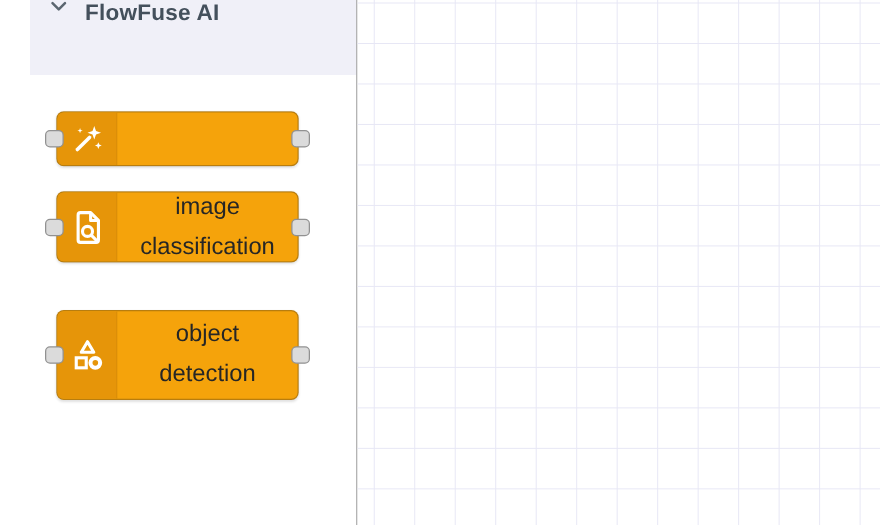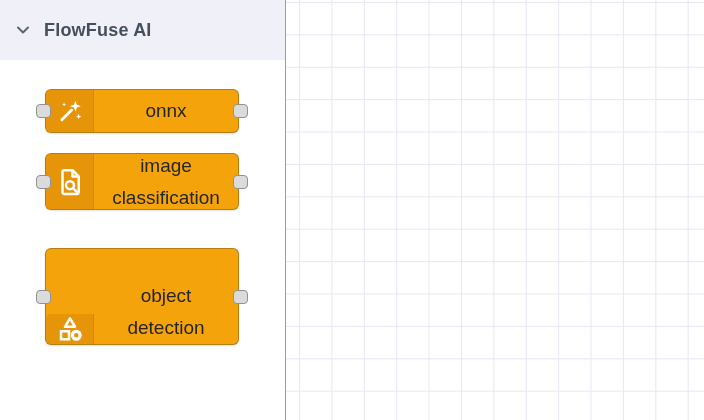--- a/index.html
+++ b/index.html
@@ -8,22 +8,23 @@
 
   .app { position: relative; width: 704px; height: 420px; background: #ffffff; }
 
   
   .palette {
     position: absolute; left: 0; top: 0; width: 285px; height: 420px;
     background: #ffffff;
   }
   .palette-header {
     height: 60px; background: #f0f0f8;
-    display: flex; align-items: center; padding-left: 16px;
+    display: flex; align-items: flex-start; padding-left: 16px;
     cursor: pointer;
+    margin-left: 24px;
   }
   .chevron { width: 14px; height: 10px; margin-right: 14px; flex: 0 0 auto; }
   .palette-title {
     font-size: 18px; font-weight: bold; color: #44505c; letter-spacing: 0.2px;
   }
 
   
   .node {
     position: absolute; left: 45px; width: 194px;
     background: #f5a30b;
@@ -89,40 +90,39 @@
 
     <div class="node" style="top:89px; height:44px;">
       <div class="node-icon-region">
         <svg class="node-icon-svg" width="26" height="26" viewBox="0 0 24 24">
           <line x1="4.5" y1="20" x2="13.5" y2="11" stroke="#ffffff" stroke-width="2.6" stroke-linecap="round"></line>
           <path d="M17 2.5 L18.3 6.2 L22 7.5 L18.3 8.8 L17 12.5 L15.7 8.8 L12 7.5 L15.7 6.2 Z" fill="#ffffff"></path>
           <path d="M20 14.5 L20.7 16.3 L22.5 17 L20.7 17.7 L20 19.5 L19.3 17.7 L17.5 17 L19.3 16.3 Z" fill="#ffffff"></path>
           <path d="M6.5 4 L7 5.5 L8.5 6 L7 6.5 L6.5 8 L6 6.5 L4.5 6 L6 5.5 Z" fill="#ffffff"></path>
         </svg>
       </div>
-      <div class="node-label">onnx</div>
       <div class="port left"></div>
       <div class="port right"></div>
     </div>
 
     <div class="node" style="top:153px; height:57px;">
       <div class="node-icon-region">
         <svg class="node-icon-svg" width="30" height="30" viewBox="0 0 24 24">
           <path d="M6 4 a1.5 1.5 0 0 1 1.5 -1.5 H14 L19 7.5 V20 a1.5 1.5 0 0 1 -1.5 1.5 H7.5 A1.5 1.5 0 0 1 6 20 Z" fill="none" stroke="#ffffff" stroke-width="2" stroke-linejoin="round"></path>
           <path d="M14 2.5 V7.5 H19" fill="none" stroke="#ffffff" stroke-width="2" stroke-linejoin="round"></path>
           <circle cx="12" cy="14.5" r="3.2" fill="none" stroke="#ffffff" stroke-width="2"></circle>
           <line x1="14.4" y1="16.9" x2="17.4" y2="19.9" stroke="#ffffff" stroke-width="2" stroke-linecap="round"></line>
         </svg>
       </div>
       <div class="node-label">image classification</div>
       <div class="port left"></div>
       <div class="port right"></div>
     </div>
 
-    <div class="node" style="top:248px; height:97px;align-items:flex-end;">
+    <div class="node" style="top:248px; height:72px;">
       <div class="node-icon-region">
         <svg class="node-icon-svg" width="30" height="30" viewBox="0 0 24 24">
           <path d="M12 3.5 L16 10.2 H8 Z" fill="none" stroke="#ffffff" stroke-width="2" stroke-linejoin="round"></path>
           <rect x="4.8" y="13.8" width="6.4" height="6.4" fill="none" stroke="#ffffff" stroke-width="2"></rect>
           <circle cx="17" cy="17" r="3.1" fill="none" stroke="#ffffff" stroke-width="2.6"></circle>
         </svg>
       </div>
       <div class="node-label">object detection</div>
       <div class="port left"></div>
       <div class="port right"></div>

